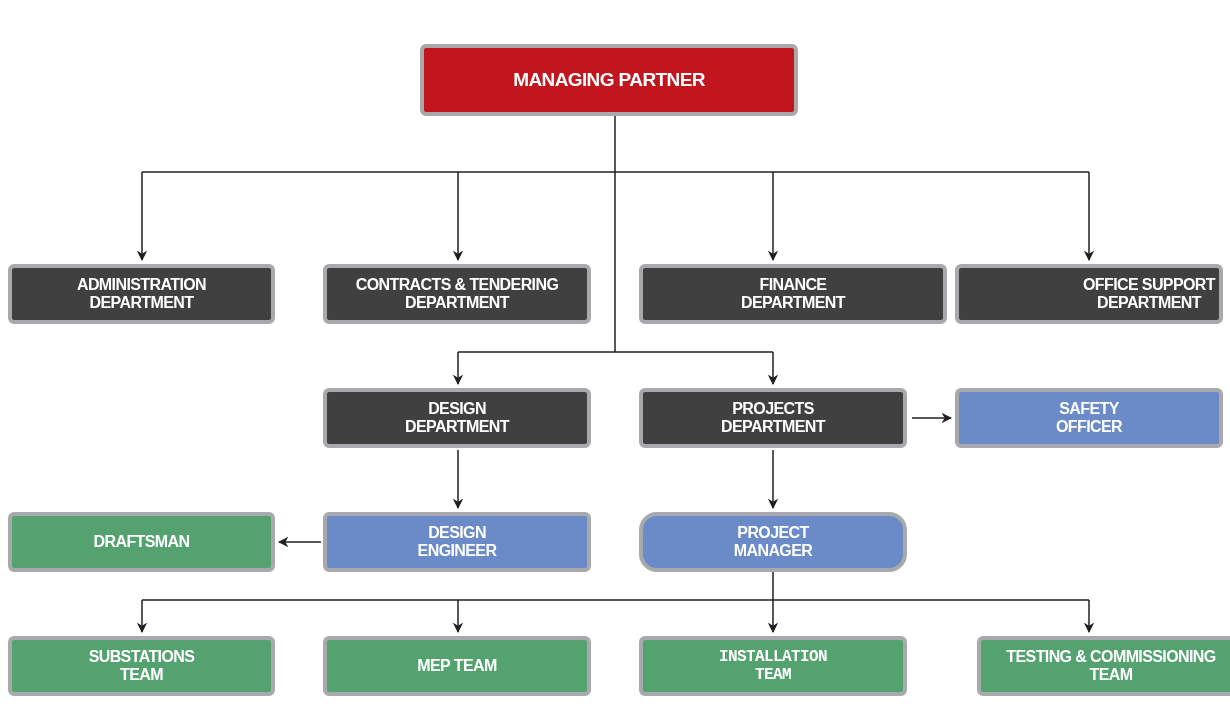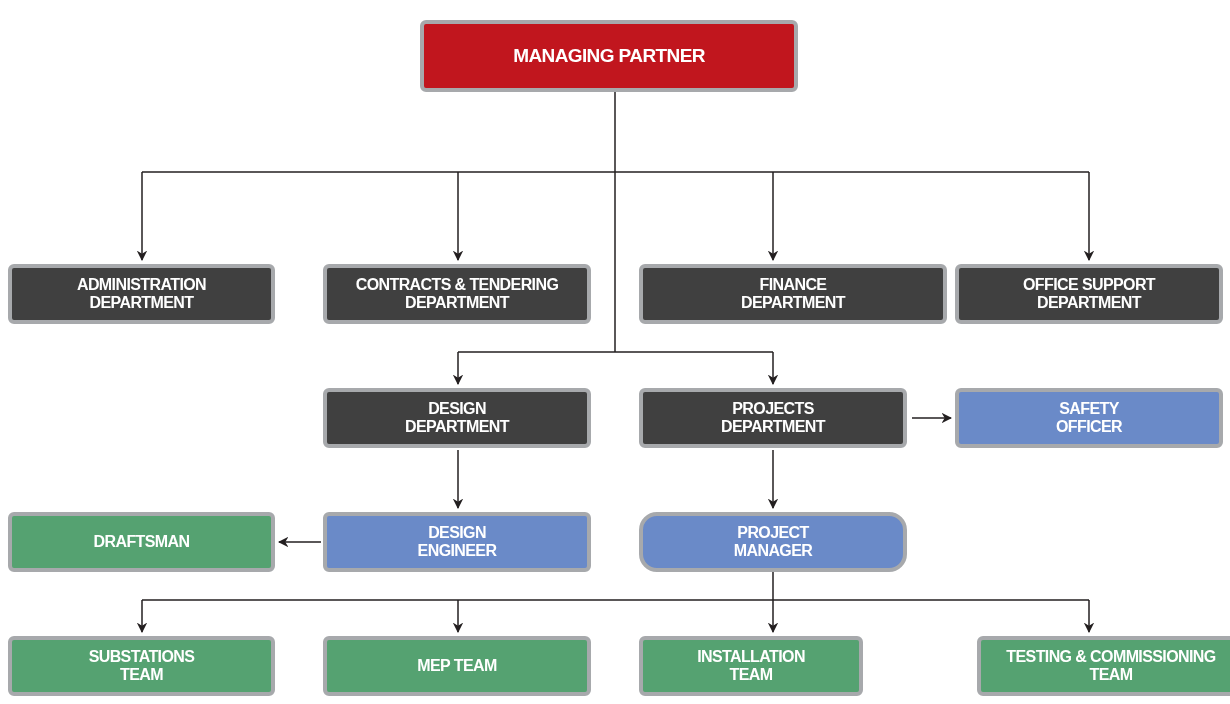--- a/index.html
+++ b/index.html
@@ -16,40 +16,40 @@
       color: #ffffff;
       font-weight: bold;
       font-size: 16px;
       line-height: 18px;
       letter-spacing: -0.6px;
       text-transform: uppercase;
       white-space: pre-line;
       cursor: pointer;
     }
     .node .label { display: block; padding: 0 4px; }
-    .c-red    { background: #c1161e; font-size: 19px; }
+    .c-red    { background: #c1161e; font-size: 19px; margin-top: 24px; }
     .c-orange { background: #404040; }
     .c-blue   { background: #6a8ac8; }
     .c-green  { background: #55a271; }
 
     
     #n-managing-partner   { left: 420px; top: 20px;  width: 378px; height: 72px; }
     #n-administration     { left: 8px;   top: 264px; width: 267px; height: 60px; }
     #n-contracts          { left: 323px; top: 264px; width: 268px; height: 60px; }
     #n-finance            { left: 639px; top: 264px; width: 308px; height: 60px; }
-    #n-office-support     { left: 955px; top: 264px; width: 268px; height: 60px; }
+    #n-office-support     { left: 955px; top: 264px; width: 268px; height: 60px; justify-content: flex-end; }
     #n-design-dept        { left: 323px; top: 388px; width: 268px; height: 60px; }
     #n-projects-dept      { left: 639px; top: 388px; width: 268px; height: 60px; }
     #n-safety-officer     { left: 955px; top: 388px; width: 268px; height: 60px; }
     #n-draftsman          { left: 8px;   top: 512px; width: 267px; height: 60px; }
     #n-design-engineer    { left: 323px; top: 512px; width: 268px; height: 60px; }
     #n-project-manager    { left: 639px; top: 512px; width: 268px; height: 60px; border-radius: 18px; }
     #n-substations        { left: 8px;   top: 636px; width: 267px; height: 60px; }
     #n-mep                { left: 323px; top: 636px; width: 268px; height: 60px; }
-    #n-installation       { left: 639px; top: 636px; width: 224px; height: 60px; }
+    #n-installation       { left: 639px; top: 636px; width: 268px; height: 60px; font-family: Liberation Mono, monospace; }
     #n-testing            { left: 977px; top: 636px; width: 268px; height: 60px; }
   </style>
 </head>
 <body>
 
 <svg id="connectors" xmlns="http://www.w3.org/2000/svg">
   <defs>
     <marker id="arrow" viewBox="0 0 10 10" refX="9" refY="5" markerWidth="7" markerHeight="7" orient="auto-start-reverse">
       <path d="M0,0 L10,5 L0,10 L3,5 z" fill="#231f20"></path>
     </marker>

